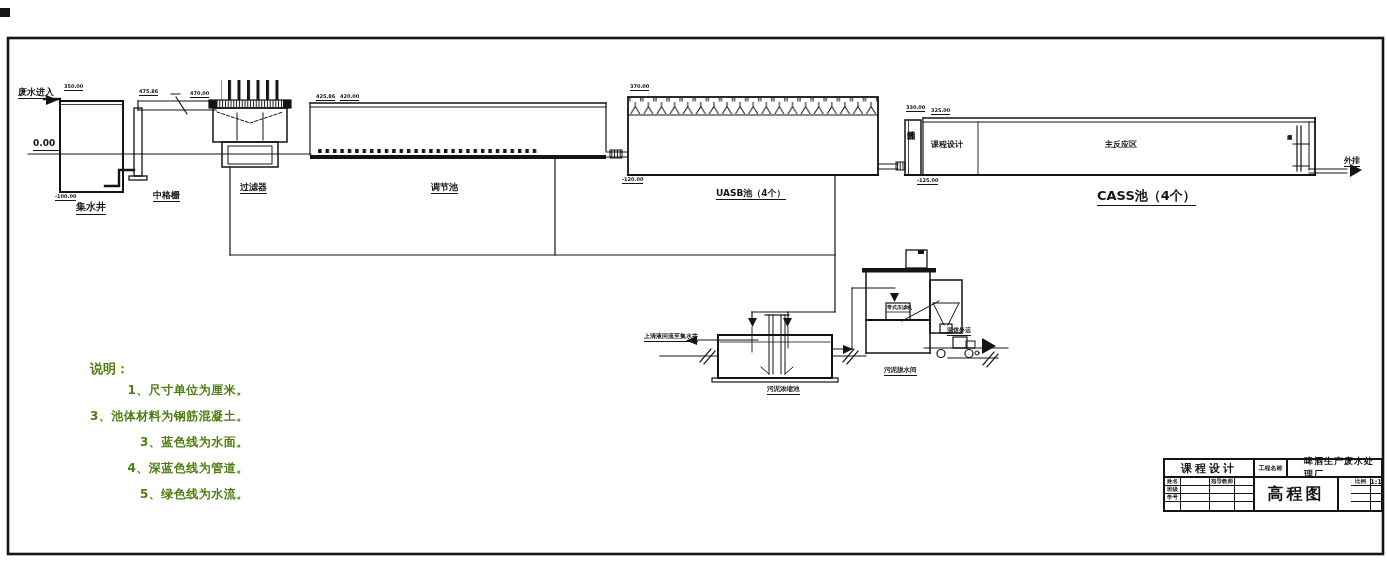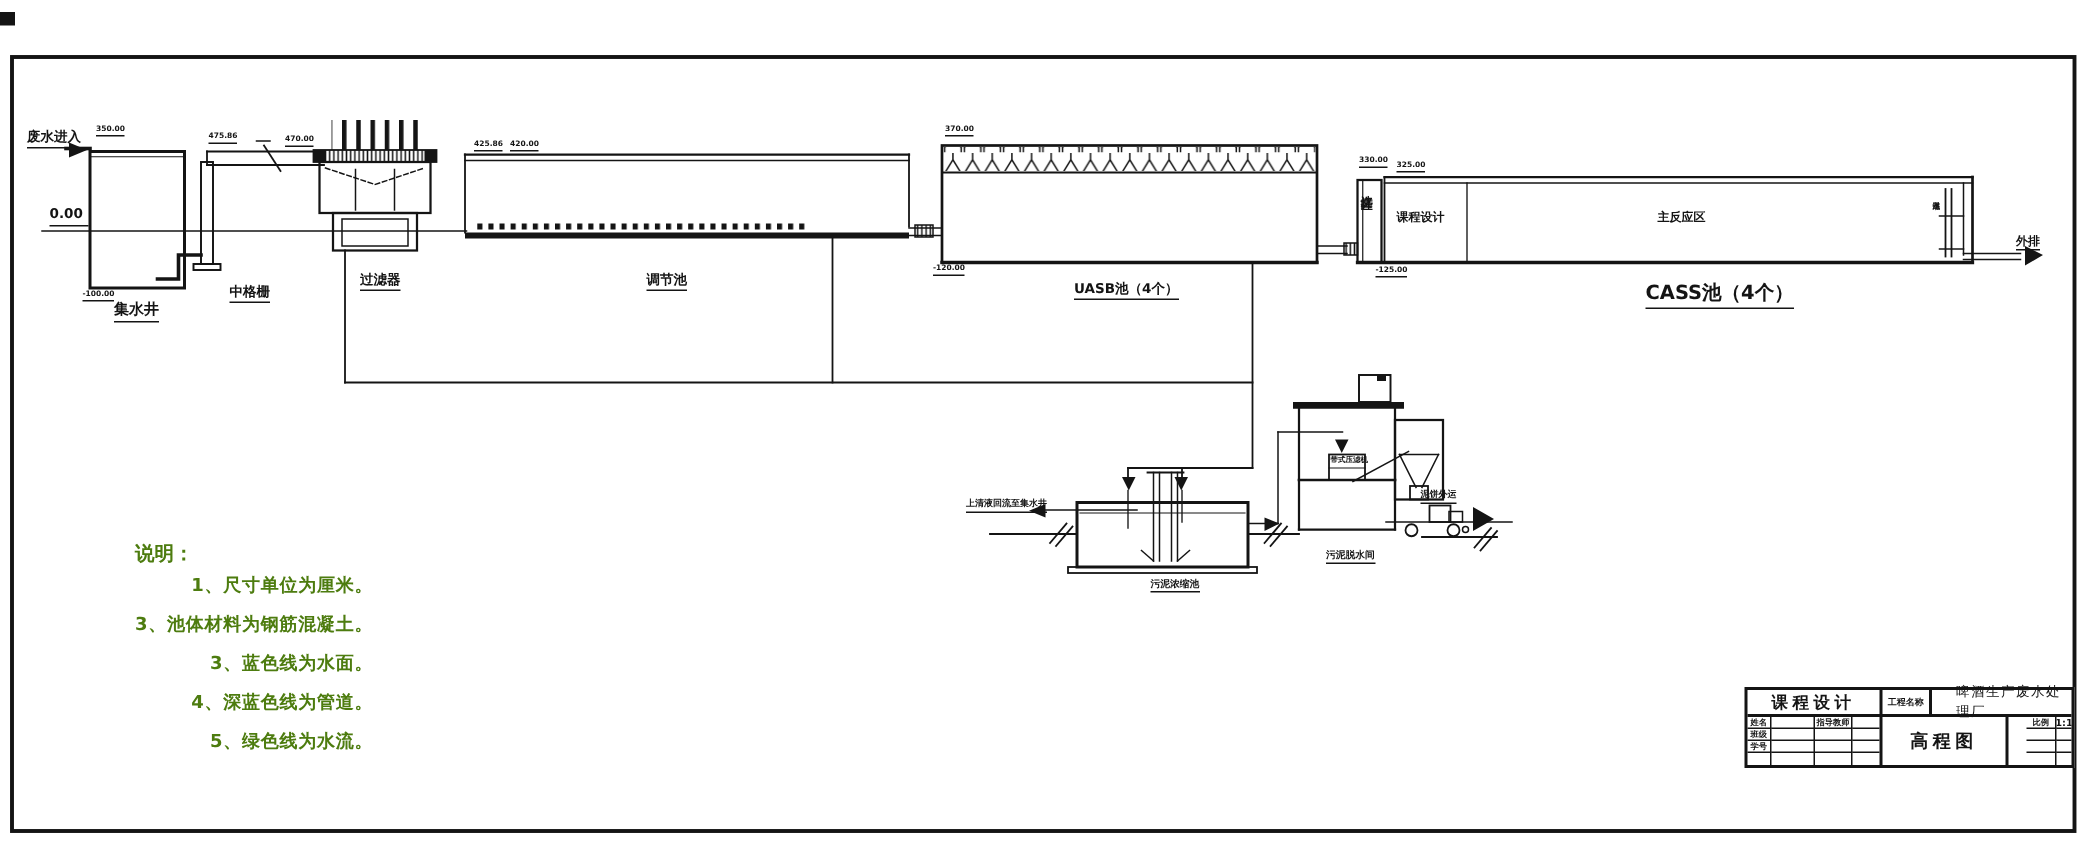--- a/index.html
+++ b/index.html
@@ -19,30 +19,30 @@
   .notes .item{font-size:12px;margin-bottom:9px;letter-spacing:0.5px;text-align:right;}
   .notes .item:last-child{padding-left:6px;margin-left:36px;}
   
   .tblock{position:absolute;left:1163px;top:458px;width:220px;height:54px;
     border:2px solid #141414;box-sizing:border-box;color:#141414;background:#fff;display:flex;flex-direction:column;}
   .tb-top{display:flex;height:18px;border-bottom:2px solid #141414;box-sizing:border-box;flex:none;}
   .tb-c1{width:90px;border-right:2px solid #141414;display:flex;align-items:center;justify-content:center;
     font-size:11px;font-weight:700;letter-spacing:3px;box-sizing:border-box;}
   .tb-c2{width:33px;border-right:2px solid #141414;display:flex;align-items:center;justify-content:center;
     font-size:6px;font-weight:700;box-sizing:border-box;}
-  .tb-c3{flex:1;display:flex;align-items:center;justify-content:center;font-size:9px;font-weight:400;letter-spacing:1px;padding-left:16px;}
+  .tb-c3{flex:1;display:flex;align-items:center;justify-content:center;font-size:9px;font-weight:700;letter-spacing:1px;padding-left:16px;}
   .tb-body{display:flex;flex:1;min-height:0;}
   .tb-left{width:90px;border-right:2px solid #141414;box-sizing:border-box;display:grid;
     grid-template-columns:16px 29px 25px 1fr;grid-template-rows:repeat(4,1fr);}
   .tb-left .cell{border-right:1px solid #141414;border-bottom:1px solid #141414;
     display:flex;align-items:center;justify-content:center;font-size:5.5px;font-weight:700;overflow:hidden;}
   .tb-left .cell.last-col{border-right:none;}
   .tb-left .cell.last-row{border-bottom:none;}
   .tb-mid{width:84px;border-right:2px solid #141414;box-sizing:border-box;
-    display:flex;align-items:center;justify-content:center;font-size:12px;font-weight:700;letter-spacing:3px;}
+    display:flex;align-items:center;justify-content:center;font-size:16px;font-weight:700;letter-spacing:3px;}
   .tb-right{flex:1;display:grid;grid-template-columns:20px 1fr;grid-template-rows:repeat(4,1fr);margin-left:12px;}
   .tb-right .cell{border-right:1px solid #141414;border-bottom:1px solid #141414;
     display:flex;align-items:center;justify-content:center;font-size:5.5px;font-weight:700;overflow:hidden;}
   .tb-right .cell.vcol{border-right:none;font-size:6.5px;}
   .tb-right .cell.last-row{border-bottom:none;}
 </style>
 </head>
 <body>
 
 <svg width="1387" height="562" viewBox="0 0 1387 562" style="position:absolute;left:0;top:0" stroke="#141414" fill="none" stroke-width="1.2" stroke-linecap="square">

